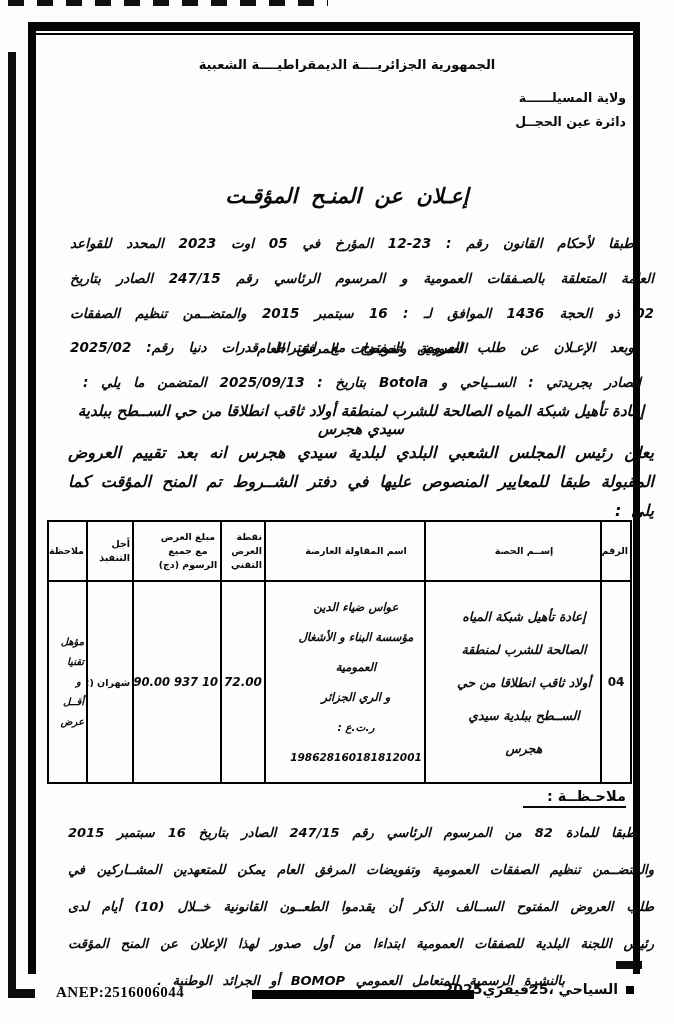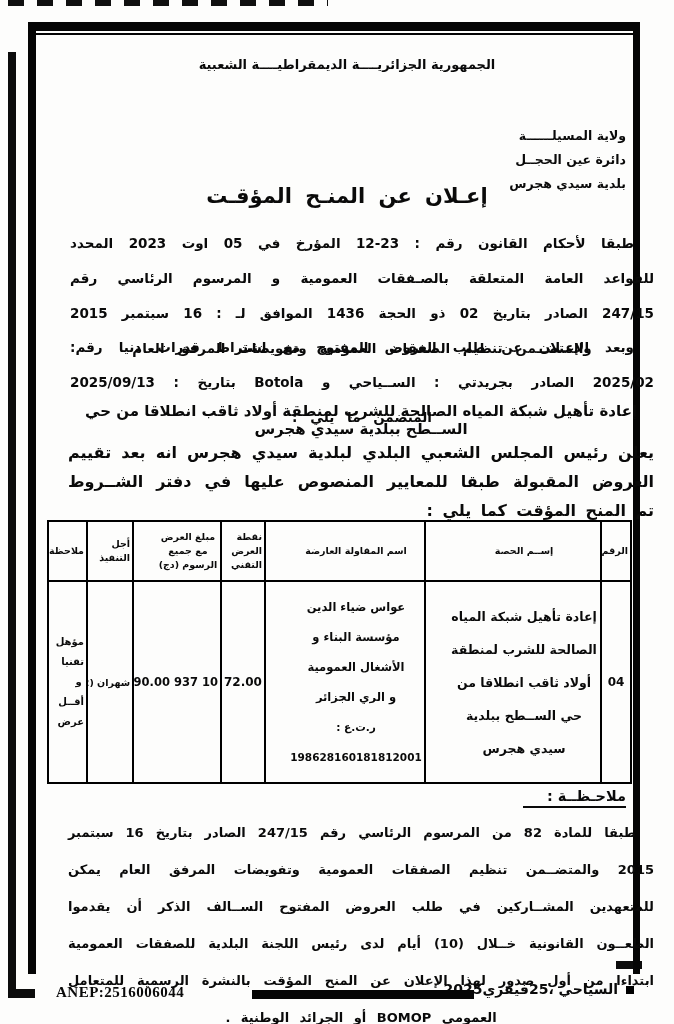--- a/index.html
+++ b/index.html
@@ -4,37 +4,37 @@
 <style>
   html,body{margin:0;padding:0;}
   body{
     width:674px;height:1024px;position:relative;overflow:hidden;
     background:#fdfdfc;color:#0a0a0a;
     font-family:"DejaVu Sans", sans-serif;
   }
   .abs{position:absolute;}
   .ar{direction:rtl;unicode-bidi:plaintext;padding-left:24px;}
   .b{font-weight:bold;}
-  .bi{font-weight:bold;}
+  .bi{font-weight:bold;font-style:italic;}
 
   
   .top-dashes{left:8px;top:0;width:320px;height:6px;
     background:repeating-linear-gradient(90deg,#101010 0 16px,transparent 16px 29px);}
   .left-strip{left:8px;top:52px;width:8px;height:945px;background:#0c0c0c;}
   .left-strip-foot{left:8px;top:989px;width:27px;height:9px;background:#0c0c0c;}
   .right-corner-stub{left:616px;top:961px;width:26px;height:8px;background:#0c0c0c;}
 
   
   .frame{left:28px;top:22px;width:612px;height:952px;box-sizing:border-box;
     border-top:9px solid #050505;border-left:8px solid #050505;border-right:7px solid #050505;}
   .frame-line{position:absolute;left:0;top:2px;width:100%;height:2px;background:#050505;}
 
   
   .republic{left:28px;top:57px;width:590px;text-align:center;font-size:13px;}
-  .admin{right:48px;top:86px;text-align:right;font-size:12.5px;line-height:24px;margin-top:38px;}
+  .admin{right:48px;top:86px;text-align:right;font-size:12.5px;line-height:24px;}
   .admin .num{font-size:15px;font-style:normal;letter-spacing:.5px;}
 
   .doc-title{left:28px;top:184px;width:590px;text-align:center;font-size:21px;word-spacing:6px;}
 
   .p1{left:46px;top:226px;width:584px;font-size:13.5px;line-height:35px;
       text-align:justify;text-align-last:center;text-indent:20px;word-spacing:8px;}
   .p2{left:46px;top:330px;width:584px;font-size:13.5px;line-height:35px;
       text-align:justify;text-align-last:center;text-indent:20px;word-spacing:8px;}
   .p3{left:40px;top:402px;width:594px;text-align:center;font-size:15px;}
   .p4{left:44px;top:438px;width:586px;font-size:16px;line-height:29px;
@@ -76,21 +76,20 @@
 
 <div class="abs frame">
   <div class="frame-line"></div>
 </div>
 
 <div class="abs republic ar b">الجمهورية الجزائريــــة الديمقراطيــــة الشعبية</div>
 
 <div class="abs admin ar b">
   <div>ولاية المسيلــــــة</div>
   <div>دائرة عين الحجــل</div>
-  <div>بلدية سيدي هجرس</div>
 </div>
 
 <div class="abs doc-title ar bi">إعـلان  عن المنـح المؤقـت</div>
 
 <div class="abs p1 ar bi">طبقا لأحكام القانون رقم : 23-12 المؤرخ في 05 اوت 2023 المحدد للقواعد العامة المتعلقة بالصـفقات العمومية و المرسوم الرئاسي رقم 247/15 الصادر بتاريخ 02 ذو الحجة 1436 الموافق لـ : 16 سبتمبر 2015 والمتضــمن تنظيم الصفقات العمومية وتفويضات المرفق العام</div>
 <div class="abs p2 ar bi">وبعد الإعـلان عن طلب العروض المفتوح مع اشتراط قدرات دنيا رقم: 2025/02 الصادر بجريدتي : الســياحي و Botola بتاريخ : 2025/09/13 المتضمن ما يلي :</div>
 <div class="abs p3 ar bi">إعادة تأهيل شبكة المياه الصالحة للشرب لمنطقة أولاد ثاقب انطلاقا من حي الســطح ببلدية سيدي هجرس</div>
 <div class="abs p4 ar bi">يعلن رئيس المجلس الشعبي البلدي لبلدية سيدي هجرس انه بعد تقييم العروض المقبولة طبقا للمعايير المنصوص عليها في دفتر الشــروط تم المنح المؤقت كما يلي :</div>
 
 <div class="abs award-table">

